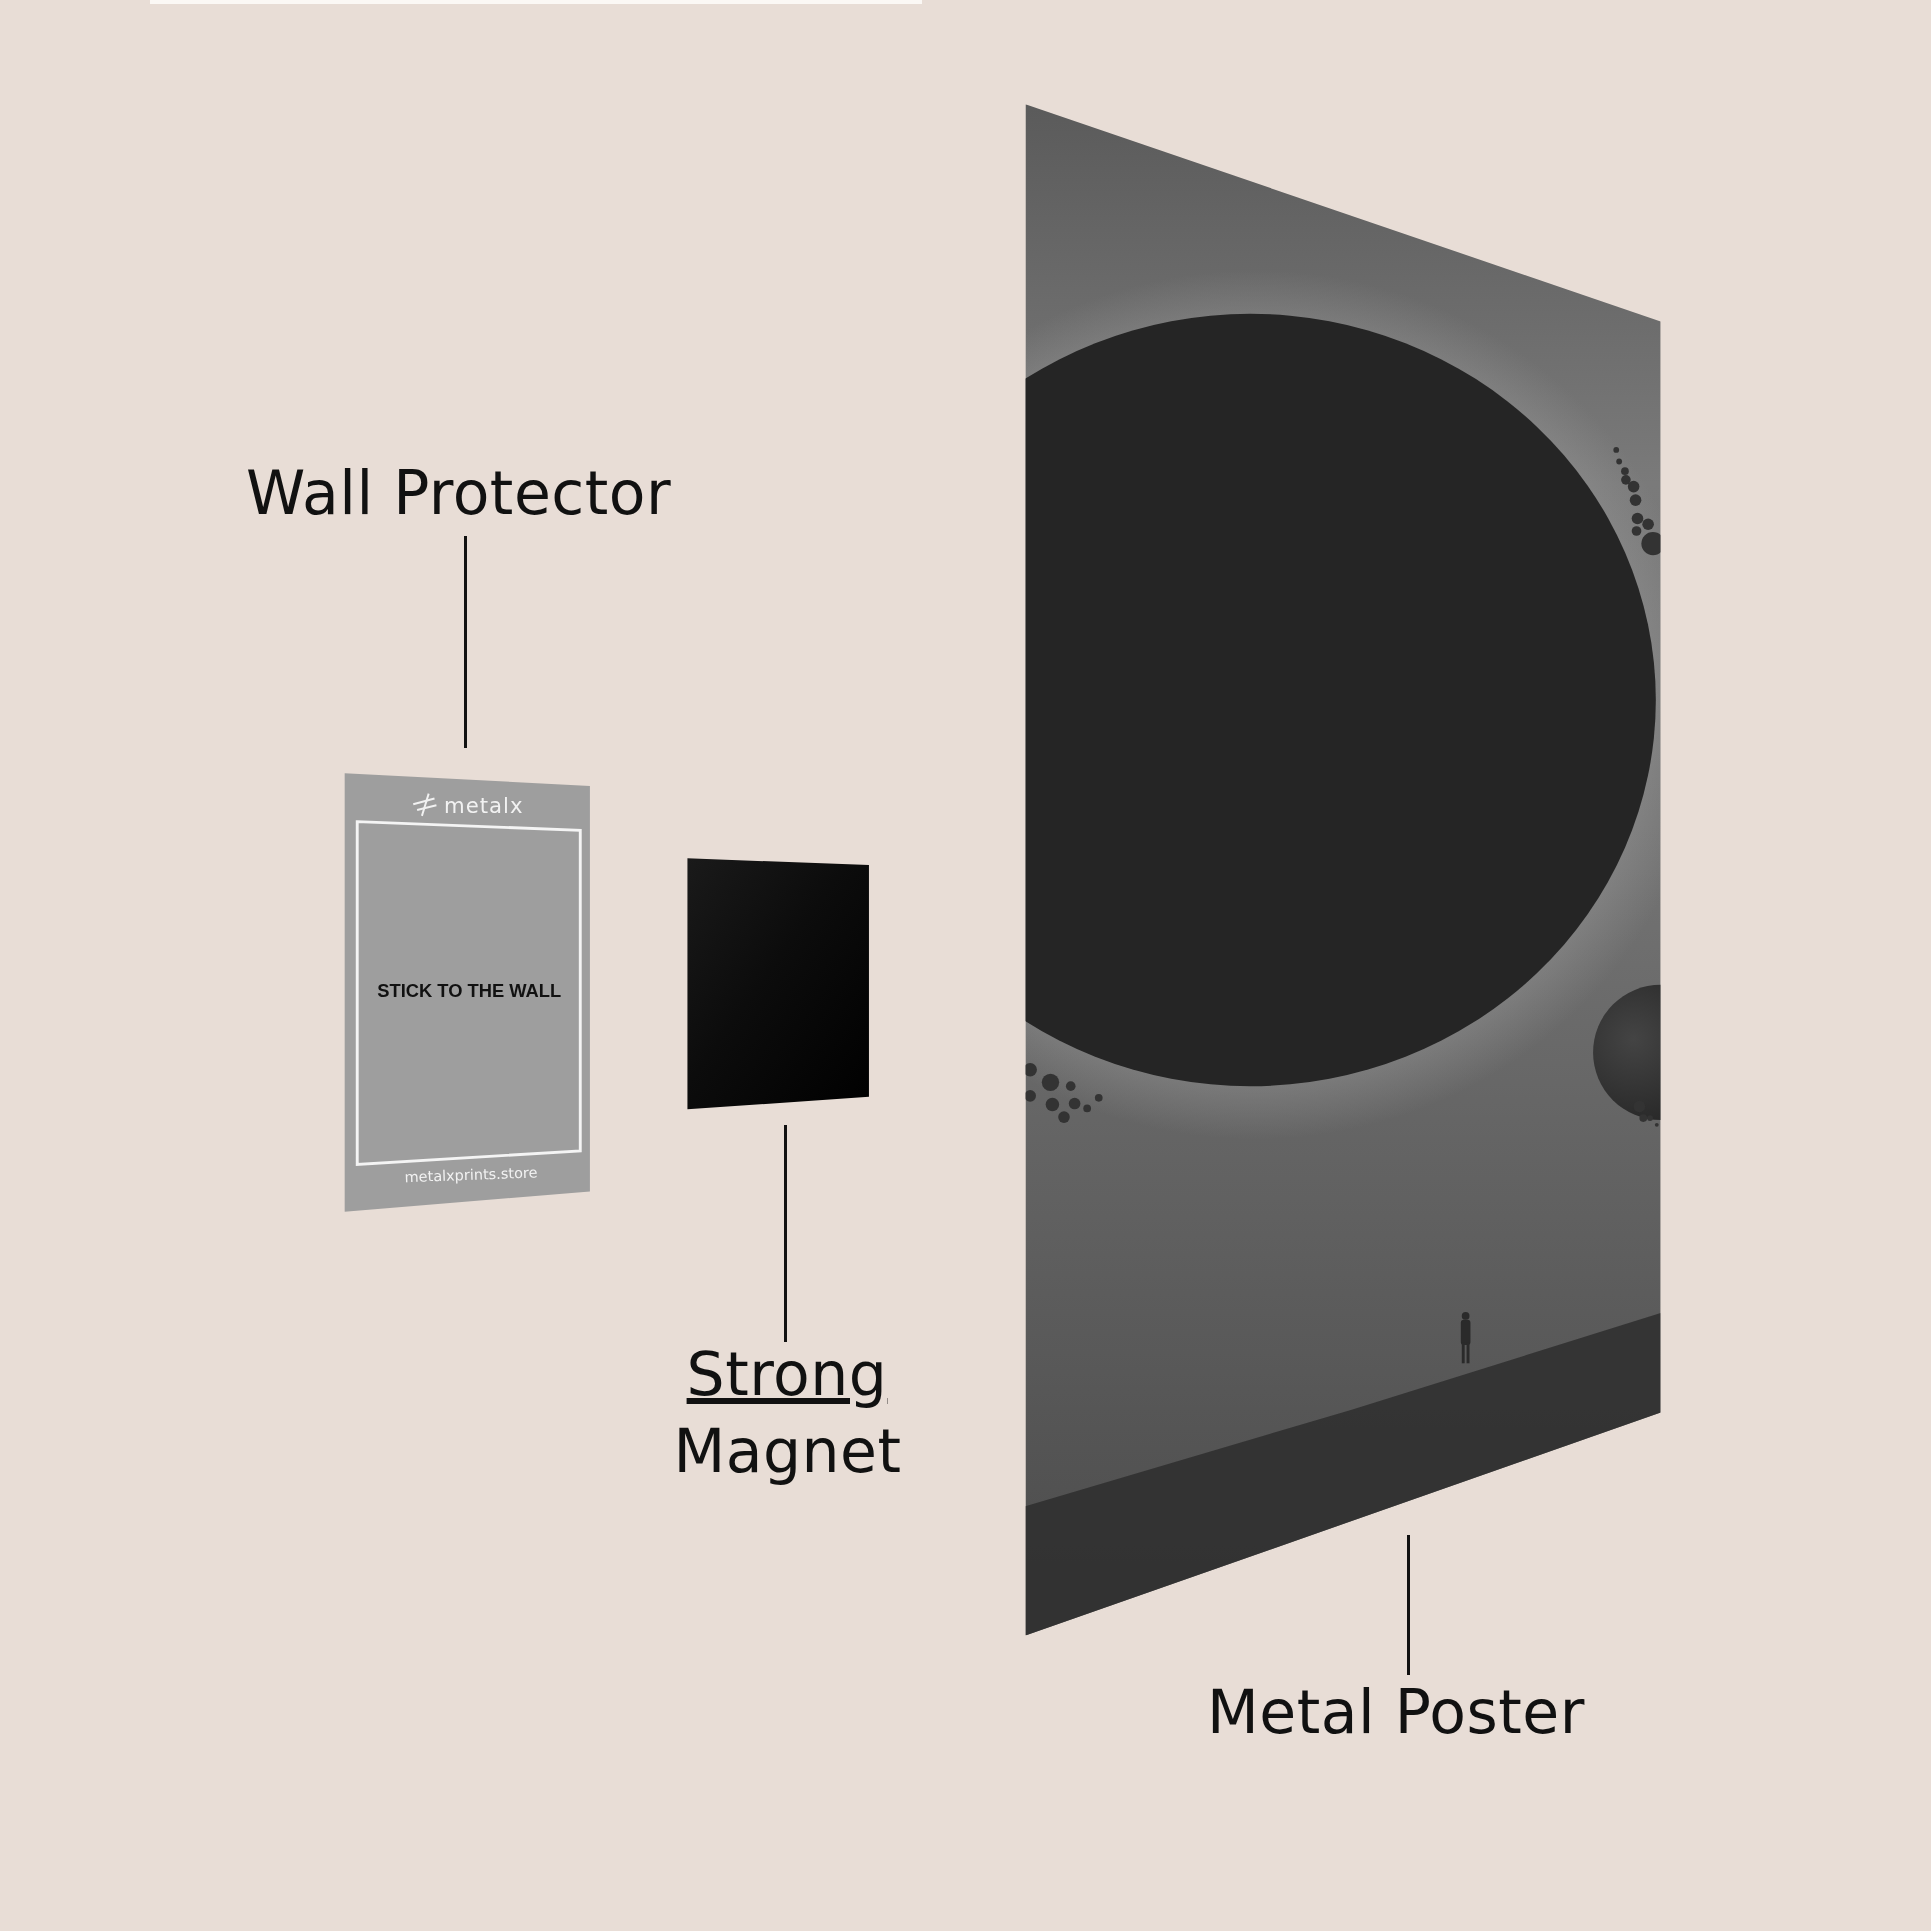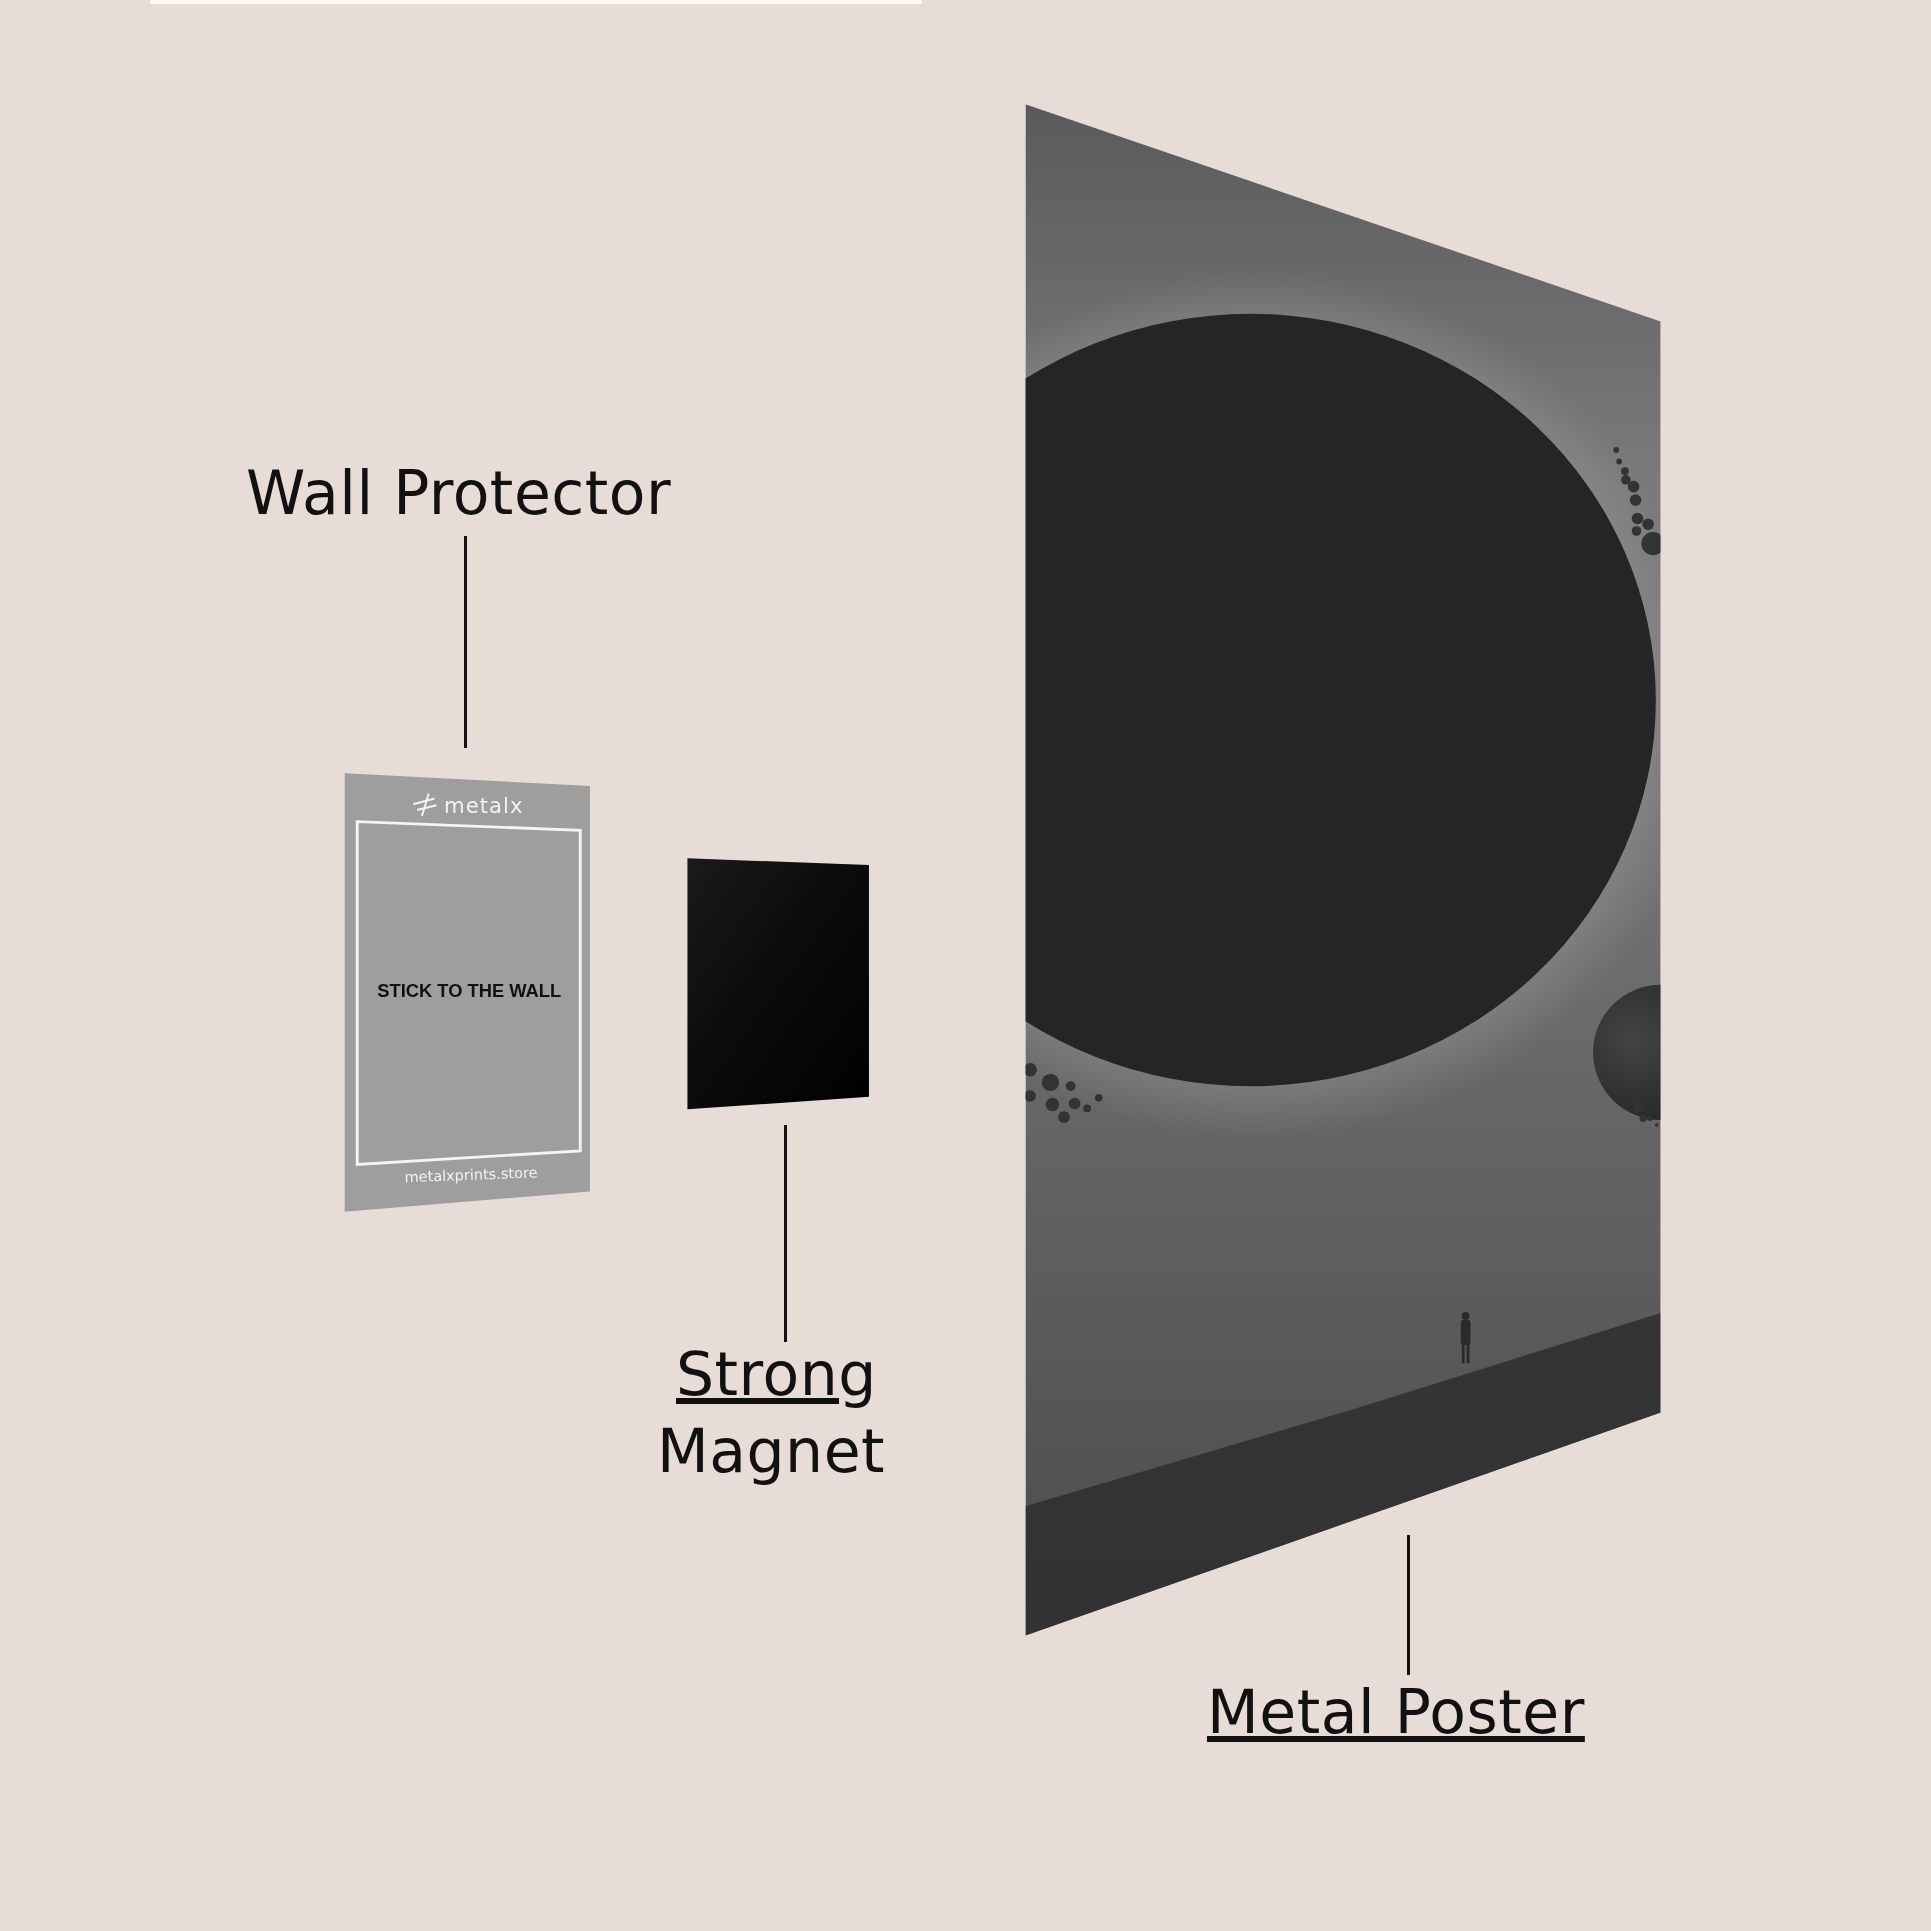--- a/index.html
+++ b/index.html
@@ -1,38 +1,38 @@
 <!DOCTYPE html>
 <html><head>
 <meta charset="utf-8">
 <style>
   html,body{margin:0;padding:0;}
   body{width:1931px;height:1931px;background:#e8ddd6;position:relative;overflow:hidden;font-family:"DejaVu Sans","Liberation Sans",sans-serif;}
   .topbar{position:absolute;left:150px;top:0;width:772px;height:3.9px;background:#fbf8f5;}
-  .label{position:absolute;color:#111;font-size:60px;line-height:1.25;letter-spacing:0.5px;white-space:nowrap;}
+  .label{position:absolute;color:#111;font-size:60px;line-height:1.25;letter-spacing:0.5px;text-align:center;white-space:nowrap;}
   .line{position:absolute;width:2.9px;background:#111;}
   .scene{position:absolute;left:0;top:0;}
   .stick{font-family:"Liberation Sans",sans-serif;font-weight:bold;font-size:19px;fill:#111;}
   .brand{font-family:"DejaVu Sans",sans-serif;font-size:22px;fill:#f2f2f2;letter-spacing:1px;}
   .url{font-family:"DejaVu Sans",sans-serif;font-size:15px;fill:#f2f2f2;}
 </style>
 </head>
 <body>
 
 <div class="topbar"></div>
 
 <div class="label" style="left:246px;top:456px;">Wall Protector</div>
 <div class="line" style="left:464px;top:536px;height:212px;"></div>
 
 <div class="line" style="left:784px;top:1125px;height:217px;"></div>
 <div class="label" style="left:676px;top:1337px;width:222px;text-decoration:underline;">Strong</div>
 <div class="label" style="left:657px;top:1414px;width:261px;">Magnet</div>
 
 <div class="line" style="left:1407px;top:1535px;height:140px;"></div>
-<div class="label" style="left:1207px;top:1675px;text-decoration:underline;">Metal Poster</div>
+<div class="label" style="left:1207px;top:1675px;">Metal Poster</div>
 
 <svg class="scene" width="1931" height="1931" viewBox="0 0 2000 2000">
   <polygon points="357,801 611,814 611,1234 357,1255" fill="#9e9e9e"></polygon>
   <polygon points="370,851 601,860 601,1192 370,1206" fill="none" stroke="#f4f4f4" stroke-width="3"></polygon>
   <g>
     <line x1="428" y1="833" x2="450" y2="827" stroke="#f2f2f2" stroke-width="2"></line>
     <line x1="432" y1="839" x2="452" y2="834" stroke="#f2f2f2" stroke-width="2"></line>
     <line x1="444" y1="822" x2="437" y2="845" stroke="#f2f2f2" stroke-width="2"></line>
   </g>
   <text class="brand" x="460" y="842">metalx</text>

